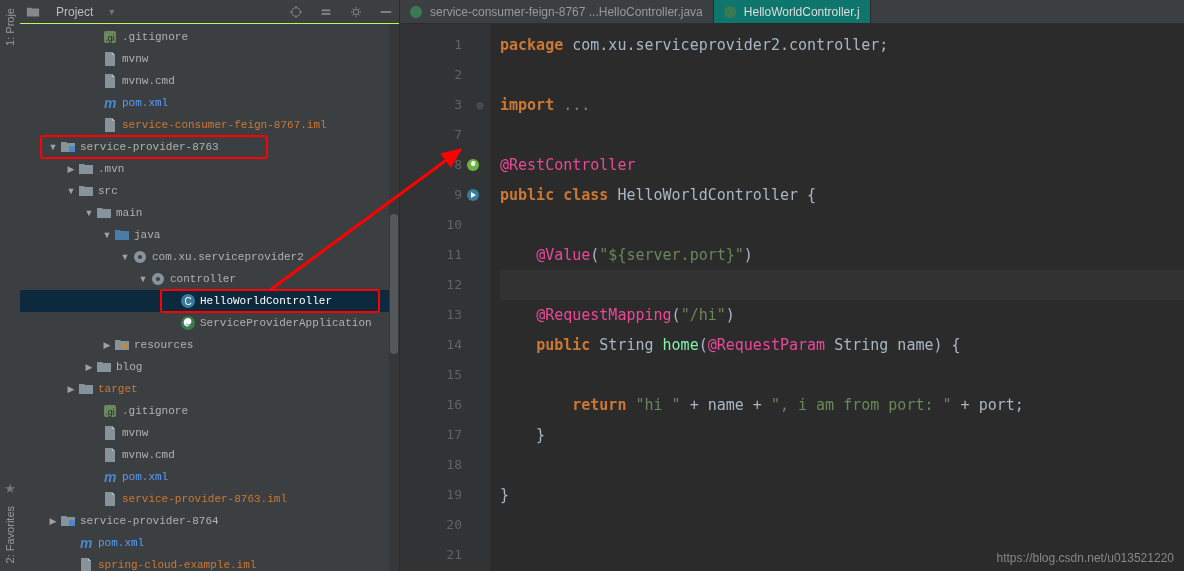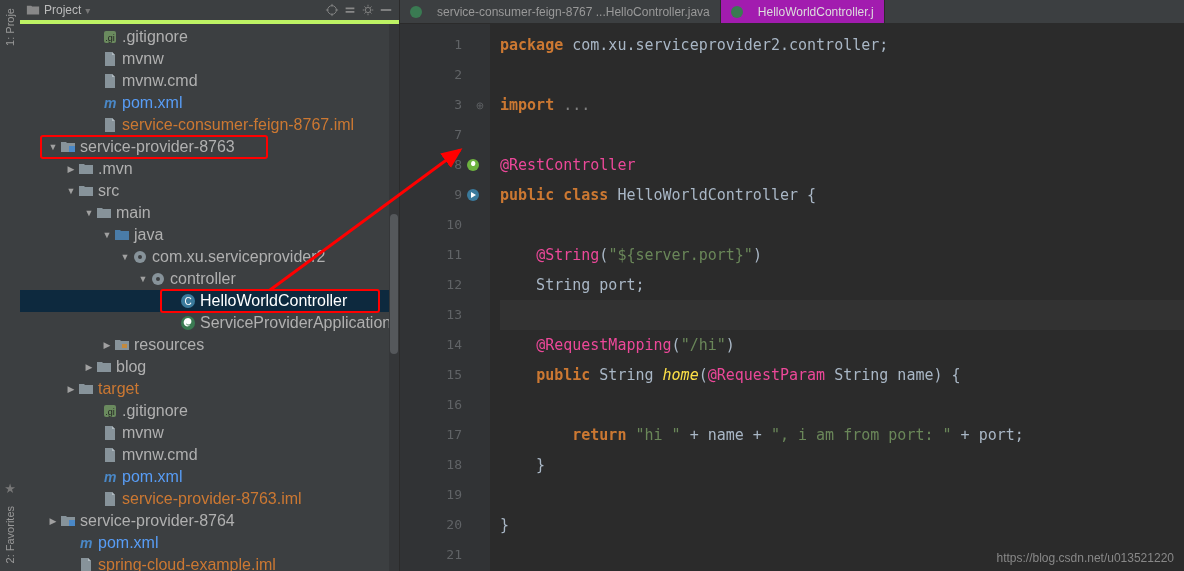--- a/index.html
+++ b/index.html
@@ -2,52 +2,52 @@
 <html><head>
 <meta charset="utf-8">
 <style>
 * { margin: 0; padding: 0; box-sizing: border-box; }
 body { font-family: "Segoe UI", Arial, sans-serif; background: #2b2b2b; color: #a9b7c6; font-size: 13px; overflow: hidden; width: 1184px; height: 571px; position: relative; }
 .ide { display: flex; height: 100%; }
 .left-rail { width: 20px; background: #3c3f41; display: flex; flex-direction: column; align-items: center; justify-content: space-between; padding: 4px 0; }
 .rail-top, .rail-bottom { display: flex; flex-direction: column; gap: 6px; align-items: center; }
 .rail-text { writing-mode: vertical-rl; transform: rotate(180deg); font-size: 11px; color: #999; cursor: pointer; padding: 4px 0; }
 .sidebar { width: 380px; background: #3c3f41; border-right: 1px solid #2b2b2b; display: flex; flex-direction: column; position: relative; }
-.sidebar-header { height: 24px; display: flex; align-items: center; padding: 0 6px; border-bottom: 4px solid #bef264; color: #bbb; font-size: 12px; gap: 4px; }
+.sidebar-header { height: 24px; display: flex; align-items: center; padding: 0 6px; border-bottom: 1px solid #bef264; color: #bbb; font-size: 12px; gap: 16px; }
 .sidebar-header .spacer { flex: 1; }
 .hdr-icon { width: 14px; height: 14px; fill: #888; cursor: pointer; }
 .tree { flex: 1; padding: 2px 0; overflow: hidden; position: relative; }
 .tree-scroll { position: absolute; right: 0; top: 0; width: 10px; height: 100%; background: #353739; }
 .tree-thumb { position: absolute; right: 1px; top: 190px; width: 8px; height: 140px; background: #55585b; border-radius: 4px; }
 .row { display: flex; align-items: center; height: 22px; padding-left: 6px; white-space: nowrap; cursor: pointer; color: #b0b0b0; }
 .row.sel { background: #0d293e; color: #fff; }
 .row .arrow { width: 10px; text-align: center; color: #a0a0a0; font-size: 9px; user-select: none; }
 .row .arrow.empty { visibility: hidden; }
 .row .ficon { width: 16px; height: 16px; margin: 0 4px 0 2px; display: inline-flex; align-items: center; justify-content: flex-start; }
-.row .label { font-size: 16px; }
+.row .label { font-size: 11px; font-family: Liberation Mono, monospace; }
 .orange { color: #cc7832; }
 .blue { color: #589df6; }
 .highlight-box { position: absolute; border: 2px solid #ff0000; border-radius: 3px; pointer-events: none; z-index: 5; }
 .editor-area { flex: 1; display: flex; flex-direction: column; background: #2b2b2b; position: relative; }
 .tabbar { height: 24px; background: #3c3f41; border-bottom: 1px solid #2b2b2b; display: flex; align-items: flex-end; overflow: hidden; }
-.tab { padding: 3px 10px; font-size: 12px; color: #999; display: flex; align-items: center; gap: 15px; border-right: 1px solid #2b2b2b; height: 100%; }
-.tab.active { background: #a21caf; color: #ddd; }
+.tab { padding: 3px 10px; font-size: 12px; color: #999; display: flex; align-items: center; gap: 8px; border-right: 1px solid #2b2b2b; height: 100%; }
+.tab.active { background: #0f766e; color: #ddd; }
 .tab .dot { width: 12px; height: 12px; border-radius: 50%; background: #3a7a52; display: inline-block; }
 .editor-body { flex: 1; display: flex; overflow: hidden; position: relative; }
 .gutter { width: 70px; background: #313335; color: #606366; text-align: right; padding: 6px 8px 0 0; font-family: "Consolas", monospace; font-size: 13px; position: relative; }
 .gutter .ln { height: 30px; line-height: 30px; position: relative; }
 .gutter .mark { position: absolute; right: -18px; top: 50%; transform: translateY(-50%); width: 14px; height: 14px; }
 .gutter-fold { width: 20px; background: #313335; padding-top: 6px; }
 .gutter-fold .fold { height: 30px; display: flex; align-items: center; justify-content: center; color: #606366; font-size: 10px; }
 .code { flex: 1; padding: 6px 0 0 10px; font-family: "Consolas", monospace; font-size: 15px; line-height: 30px; position: relative; }
 .code .cl { height: 30px; white-space: pre; }
 .kw { color: #cc7832; font-weight: bold; }
 .ann { color: #ec4899; }
 .str { color: #6a8759; }
-.fn { color: #fde047; font-style: italic; }
+.fn { color: #86efac; }
 .dim { color: #808080; }
 .hl-line { background: #323232; }
 .red-arrow { position: absolute; z-index: 10; pointer-events: none; }
 .watermark { position: absolute; right: 10px; bottom: 6px; font-size: 12px; color: #888; }
 svg { display: block; }
 </style>
 </head>
 <body>
 
 <div class="ide">
@@ -397,22 +397,21 @@
           <div class="fold"></div>
         </div>
       <div class="code" id="code">
           <div class="cl"><span class="kw">package</span> com.xu.serviceprovider2.controller;</div>
           <div class="cl"></div>
           <div class="cl"><span class="kw">import</span> <span class="dim">...</span></div>
           <div class="cl"></div>
           <div class="cl"><span class="ann">@RestController</span></div>
           <div class="cl"><span class="kw">public</span> <span class="kw">class</span> HelloWorldController {</div>
           <div class="cl"></div>
-          <div class="cl">    <span class="ann">@String</span>(<span class="str">"${server.port}"</span>)</div>
-          <div class="cl">    String port;</div>
+          <div class="cl">    <span class="ann">@Value</span>(<span class="str">"${server.port}"</span>)</div>
           <div class="cl hl-line"></div>
           <div class="cl">    <span class="ann">@RequestMapping</span>(<span class="str">"/hi"</span>)</div>
           <div class="cl">    <span class="kw">public</span> String <span class="fn">home</span>(<span class="ann">@RequestParam</span> String name) {</div>
           <div class="cl"></div>
           <div class="cl">        <span class="kw">return</span> <span class="str">"hi "</span> + name + <span class="str">", i am from port: "</span> + port;</div>
           <div class="cl">    }</div>
           <div class="cl"></div>
           <div class="cl">}</div>
           <div class="cl"></div>
         </div>

